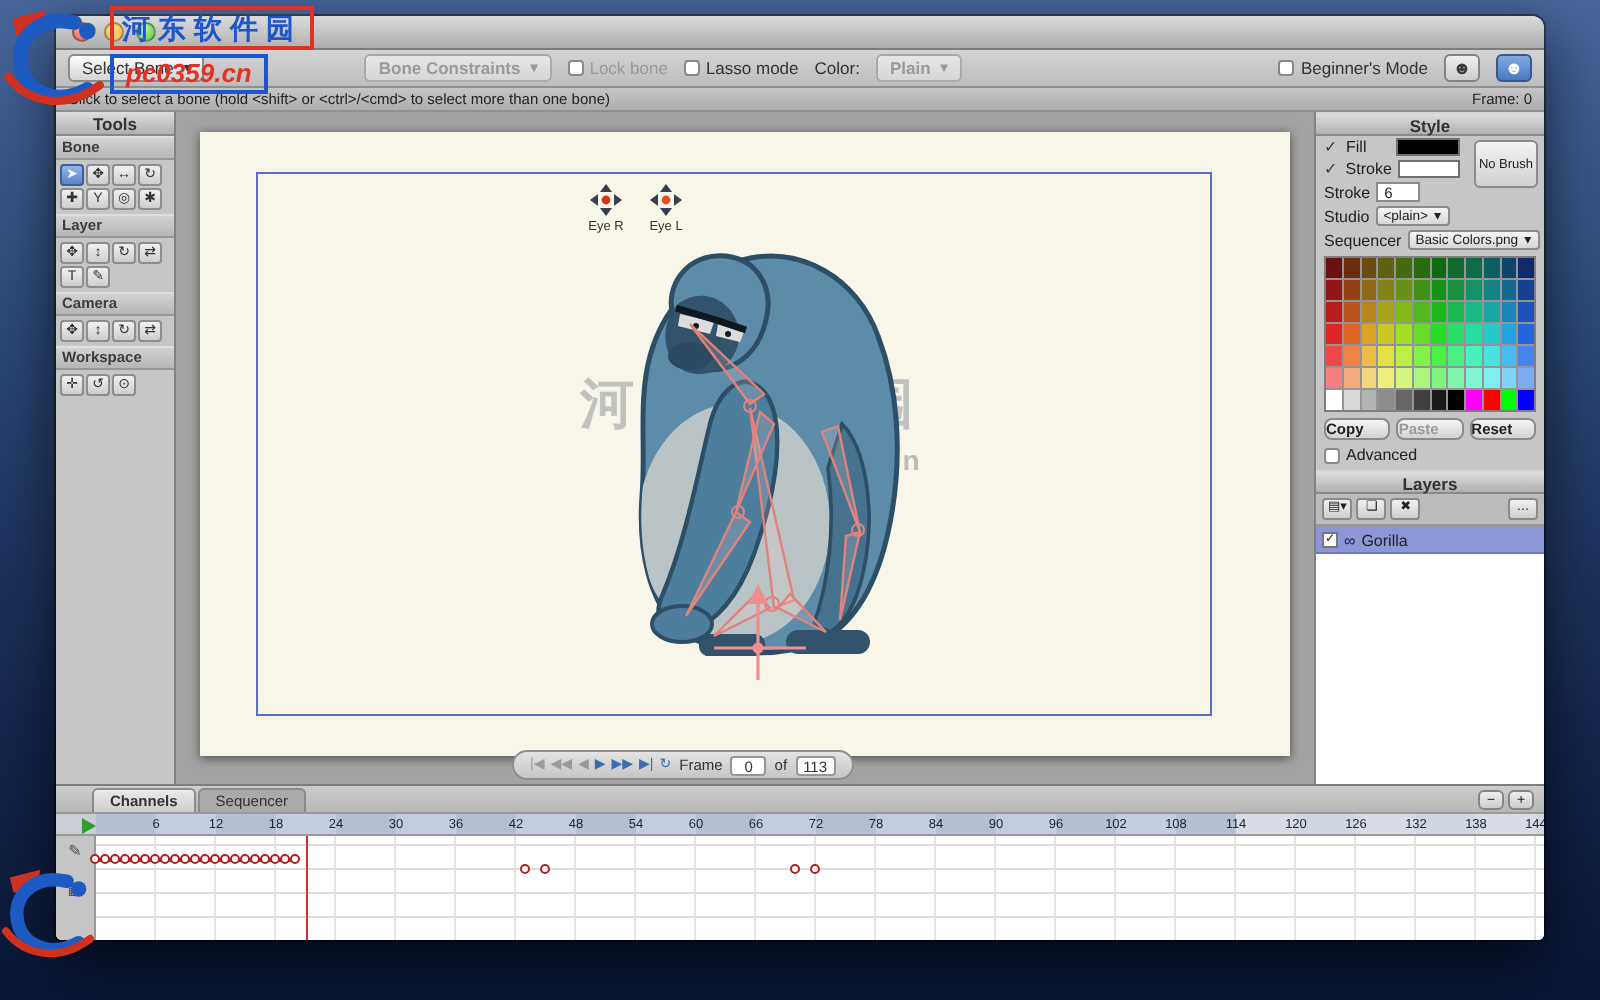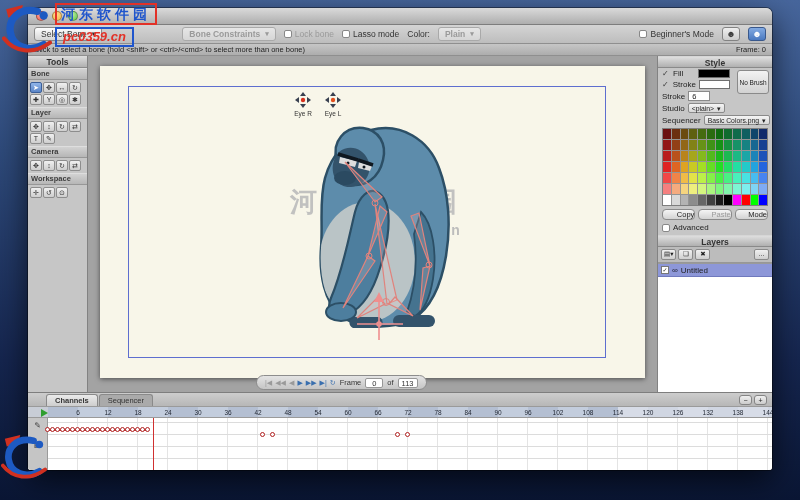--- a/index.html
+++ b/index.html
@@ -93,21 +93,21 @@
     font-size:6.5px; line-height:7px; display:flex; align-items:center; justify-content:center; text-align:center;}
   .mini-input{ background:#fff; border:1px solid #8a8a8a; height:10px; line-height:9px; padding:0 3px;
     font-size:7.5px; min-width:22px;}
   .mini-dd{ background:linear-gradient(#f5f5f5,#d7d7d7); border:1px solid #8a8a8a; border-radius:2px;
     height:10px; line-height:9px; padding:0 3px; font-size:6.8px; display:inline-flex; align-items:center;}
   #palette{ display:grid; grid-template-columns:repeat(12,1fr); gap:1px; background:#949494;
     border:1px solid #7e7e7e; margin:2px 4px;}
   .swatch{ height:10px; }
   .sp-buttons{ display:flex; gap:3px; padding:1px 4px;}
   .sp-btn{ flex:1; background:linear-gradient(#f5f5f5,#d3d3d3); border:1px solid #8a8a8a; border-radius:4px;
-    font-size:7.5px; text-align:right; height:11px; line-height:10px;}
+    font-size:7.5px; text-align:left; height:11px; line-height:10px;font-weight:bold;}
   .sp-btn.disabled{ color:#9a9a9a;}
   .adv-row{ display:flex; align-items:center; gap:3px; padding:2px 4px 3px;}
 
   .layers-toolbar{ display:flex; gap:2px; padding:2px 3px; background:#bcbcbc; border-bottom:1px solid #979797; align-items:center;}
   .lt-btn{ min-width:15px; height:11px; background:linear-gradient(#f0f0f0,#cfcfcf); border:1px solid #8a8a8a;
     border-radius:2px; font-size:6.5px; line-height:1; display:flex; align-items:center; justify-content:center; padding:0 2px;}
   .lt-btn.right{ margin-left:auto; }
   #layer-list{ flex:1; background:#fff; border-top:1px solid #9a9a9a; overflow:hidden;}
   .layer-row{ display:flex; align-items:center; gap:3px; height:13px; padding:0 3px; font-size:8px;
     border-bottom:1px solid #e4e4e4;}
@@ -440,39 +440,39 @@
           <div class="swatch" style="background: rgb(0, 0, 0);"></div>
           <div class="swatch" style="background: rgb(255, 0, 255);"></div>
           <div class="swatch" style="background: rgb(255, 0, 0);"></div>
           <div class="swatch" style="background: rgb(0, 255, 0);"></div>
           <div class="swatch" style="background: rgb(0, 0, 255);"></div>
         </div>
 
       <div class="sp-buttons">
         <span class="sp-btn">Copy</span>
         <span class="sp-btn disabled">Paste</span>
-        <span class="sp-btn">Mode</span>
+        <span class="sp-btn">Reset</span>
       </div>
       <div class="adv-row">
         <span class="cb"></span>
         <span>Advanced</span>
       </div>
 
       <div class="panel-header">Layers</div>
       <div id="layers-toolbar" class="layers-toolbar">
           <span class="lt-btn">▤▾</span>
           <span class="lt-btn">❏</span>
           <span class="lt-btn">✖</span>
           <span class="lt-btn right">…</span>
         </div>
       <div id="layer-list">
           <div class="layer-row selected">
             <span class="layer-vis">✓</span>
             <span class="layer-type">∞</span>
-            <span>Untitled</span>
+            <span>Gorilla</span>
           </div>
         </div>
     </div>
   </div>
 
   <div class="timeline">
     <div class="tl-tabs">
       <span id="timeline-tabs-inner" style="display:inline-flex;gap:1px;">
           <span class="tl-tab active">Channels</span>
           <span class="tl-tab">Sequencer</span>

